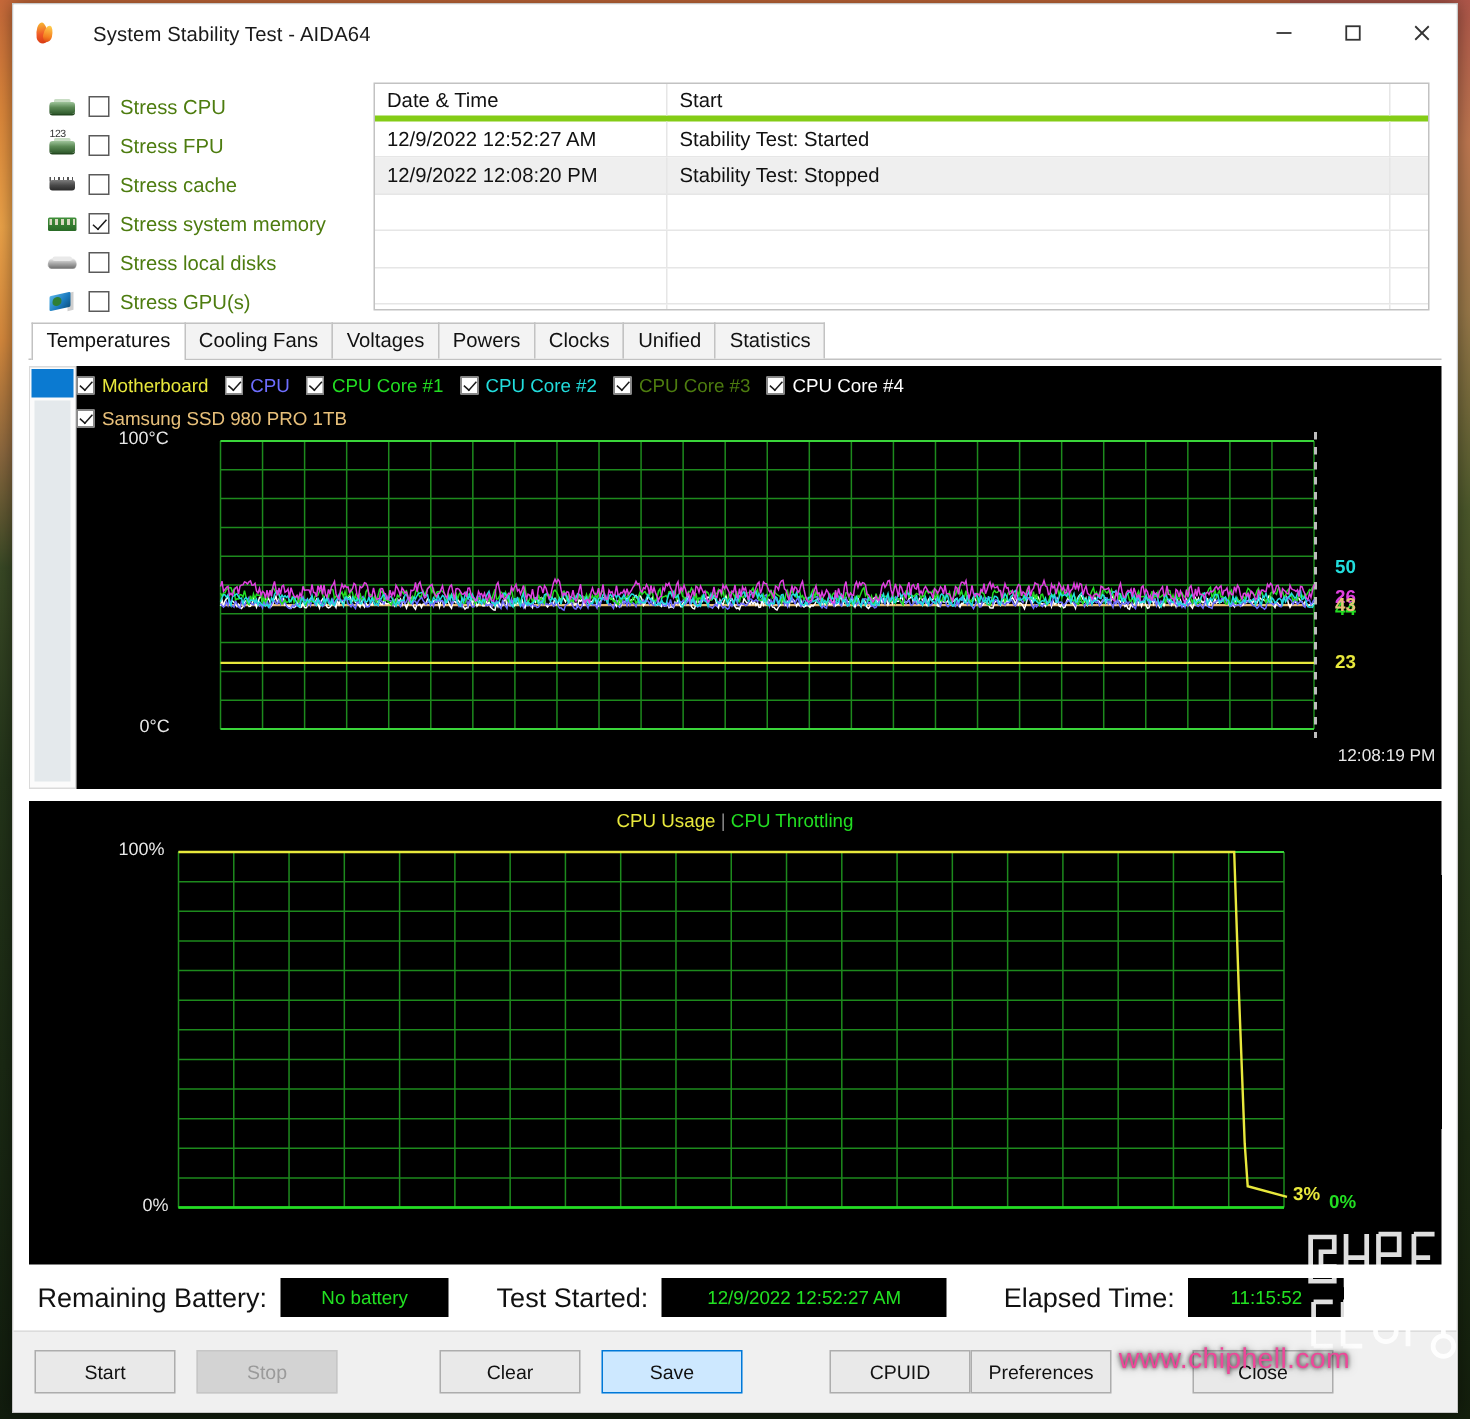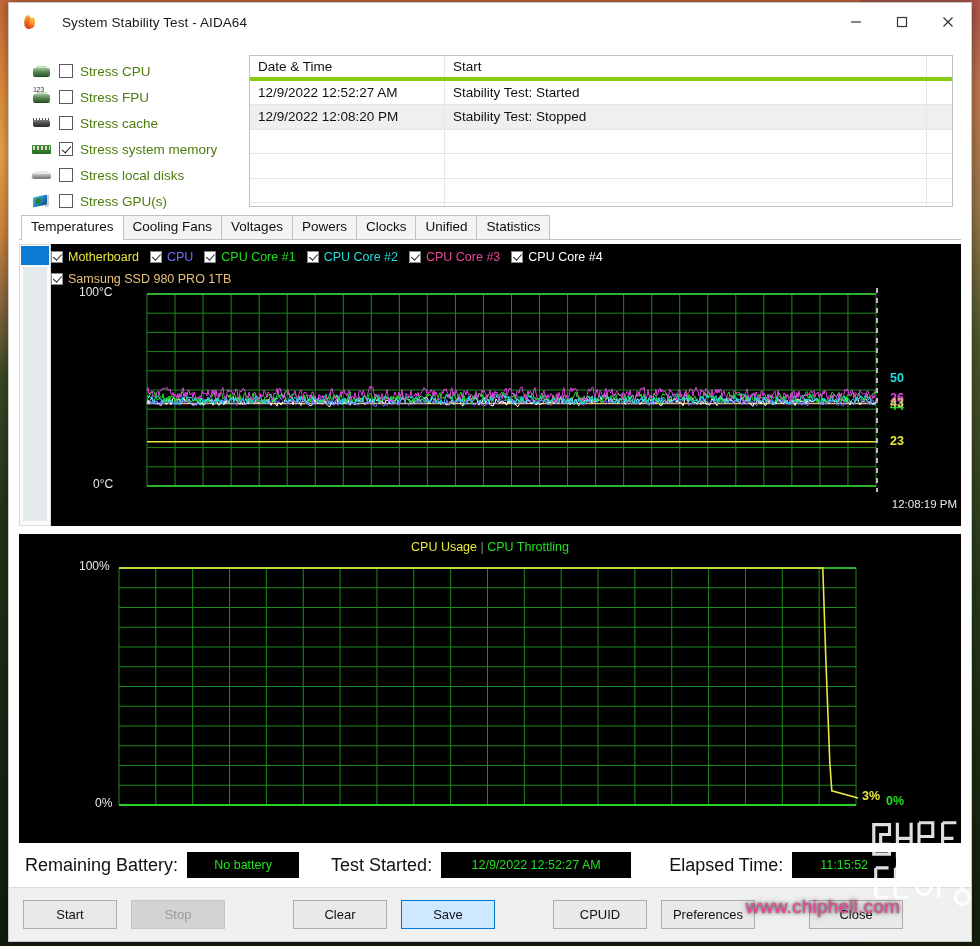--- a/index.html
+++ b/index.html
@@ -683,21 +683,21 @@
             <span class="legend-item">
               <span class="legend-cbx"></span>
               <span style="color: rgb(34, 221, 34);">CPU Core #1</span>
             </span>
             <span class="legend-item">
               <span class="legend-cbx"></span>
               <span style="color: rgb(34, 221, 221);">CPU Core #2</span>
             </span>
             <span class="legend-item">
               <span class="legend-cbx"></span>
-              <span style="color: #ec4899;">CPU Core #3</span>
+              <span style="color: #4d7c0f;">CPU Core #3</span>
             </span>
             <span class="legend-item">
               <span class="legend-cbx"></span>
               <span style="color: rgb(255, 255, 255);">CPU Core #4</span>
             </span>
           </div>
 
           <div class="legend-row" id="legend2" style="top:28px;">
             <span class="legend-item">
               <span class="legend-cbx"></span>
@@ -832,21 +832,21 @@
       <span class="stat-label" style="margin-left:38px">Elapsed Time:</span>
       <span class="stat-value" style="width:104px">11:15:52</span>
     </div>
 
     <div id="footer">
       <div class="btn" style="width:94px">Start</div>
       <div class="btn disabled" style="width:94px;margin-left:14px">Stop</div>
       <div class="btn" style="width:94px;margin-left:68px">Clear</div>
       <div class="btn focused" style="width:94px;margin-left:14px">Save</div>
       <div class="btn" style="width:94px;margin-left:58px">CPUID</div>
-      <div class="btn" style="width:94px;margin-left:14px">Preferences</div>
+      <div class="btn" style="width:94px;">Preferences</div>
       <div class="btn" style="width:94px;margin-left:54px">Close</div>
     </div>
   </div>
 </div>
 
 <svg id="watermark" viewBox="0 0 120 96">
   <g fill="none" stroke="#ffffff" stroke-width="3.2" opacity="0.95">
     <path d="M14 8 h16 v10 h-9 v10 h9 v10 h-16 z"></path>
     <path d="M38 6 v36 M38 22 h14 M52 6 v36"></path>
     <path d="M60 6 v36 M60 6 h14 v14 h-14"></path>

